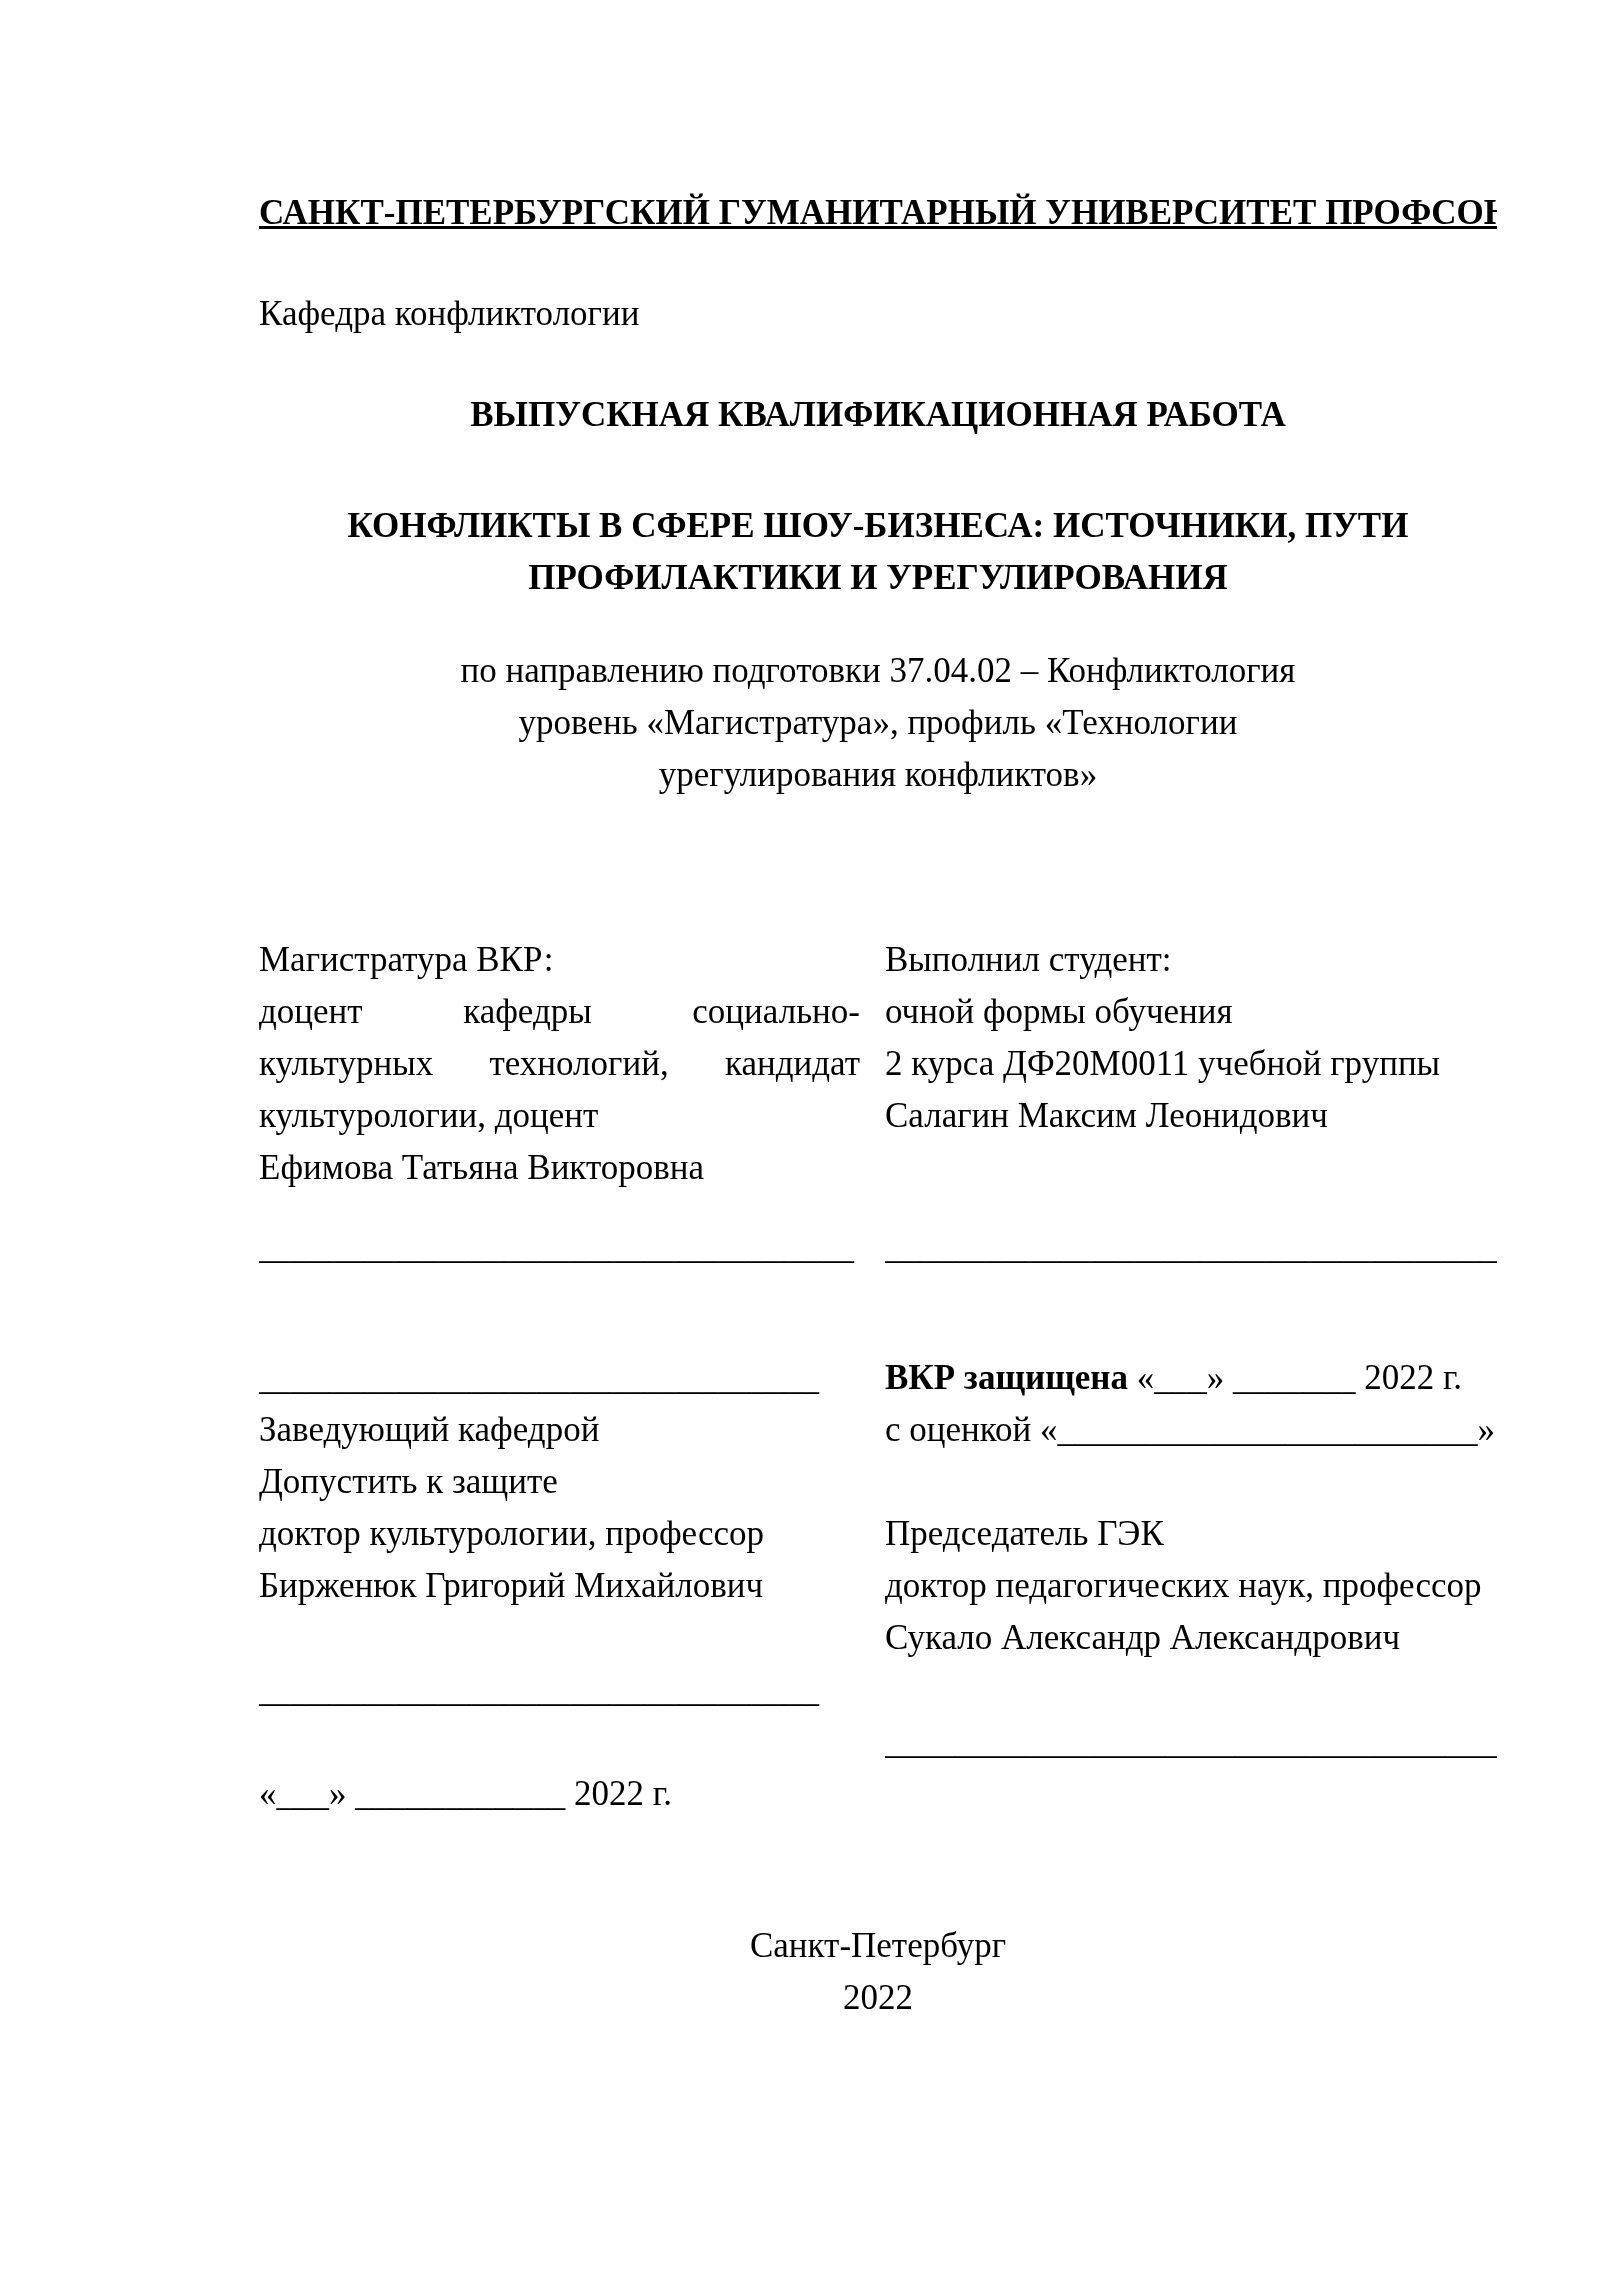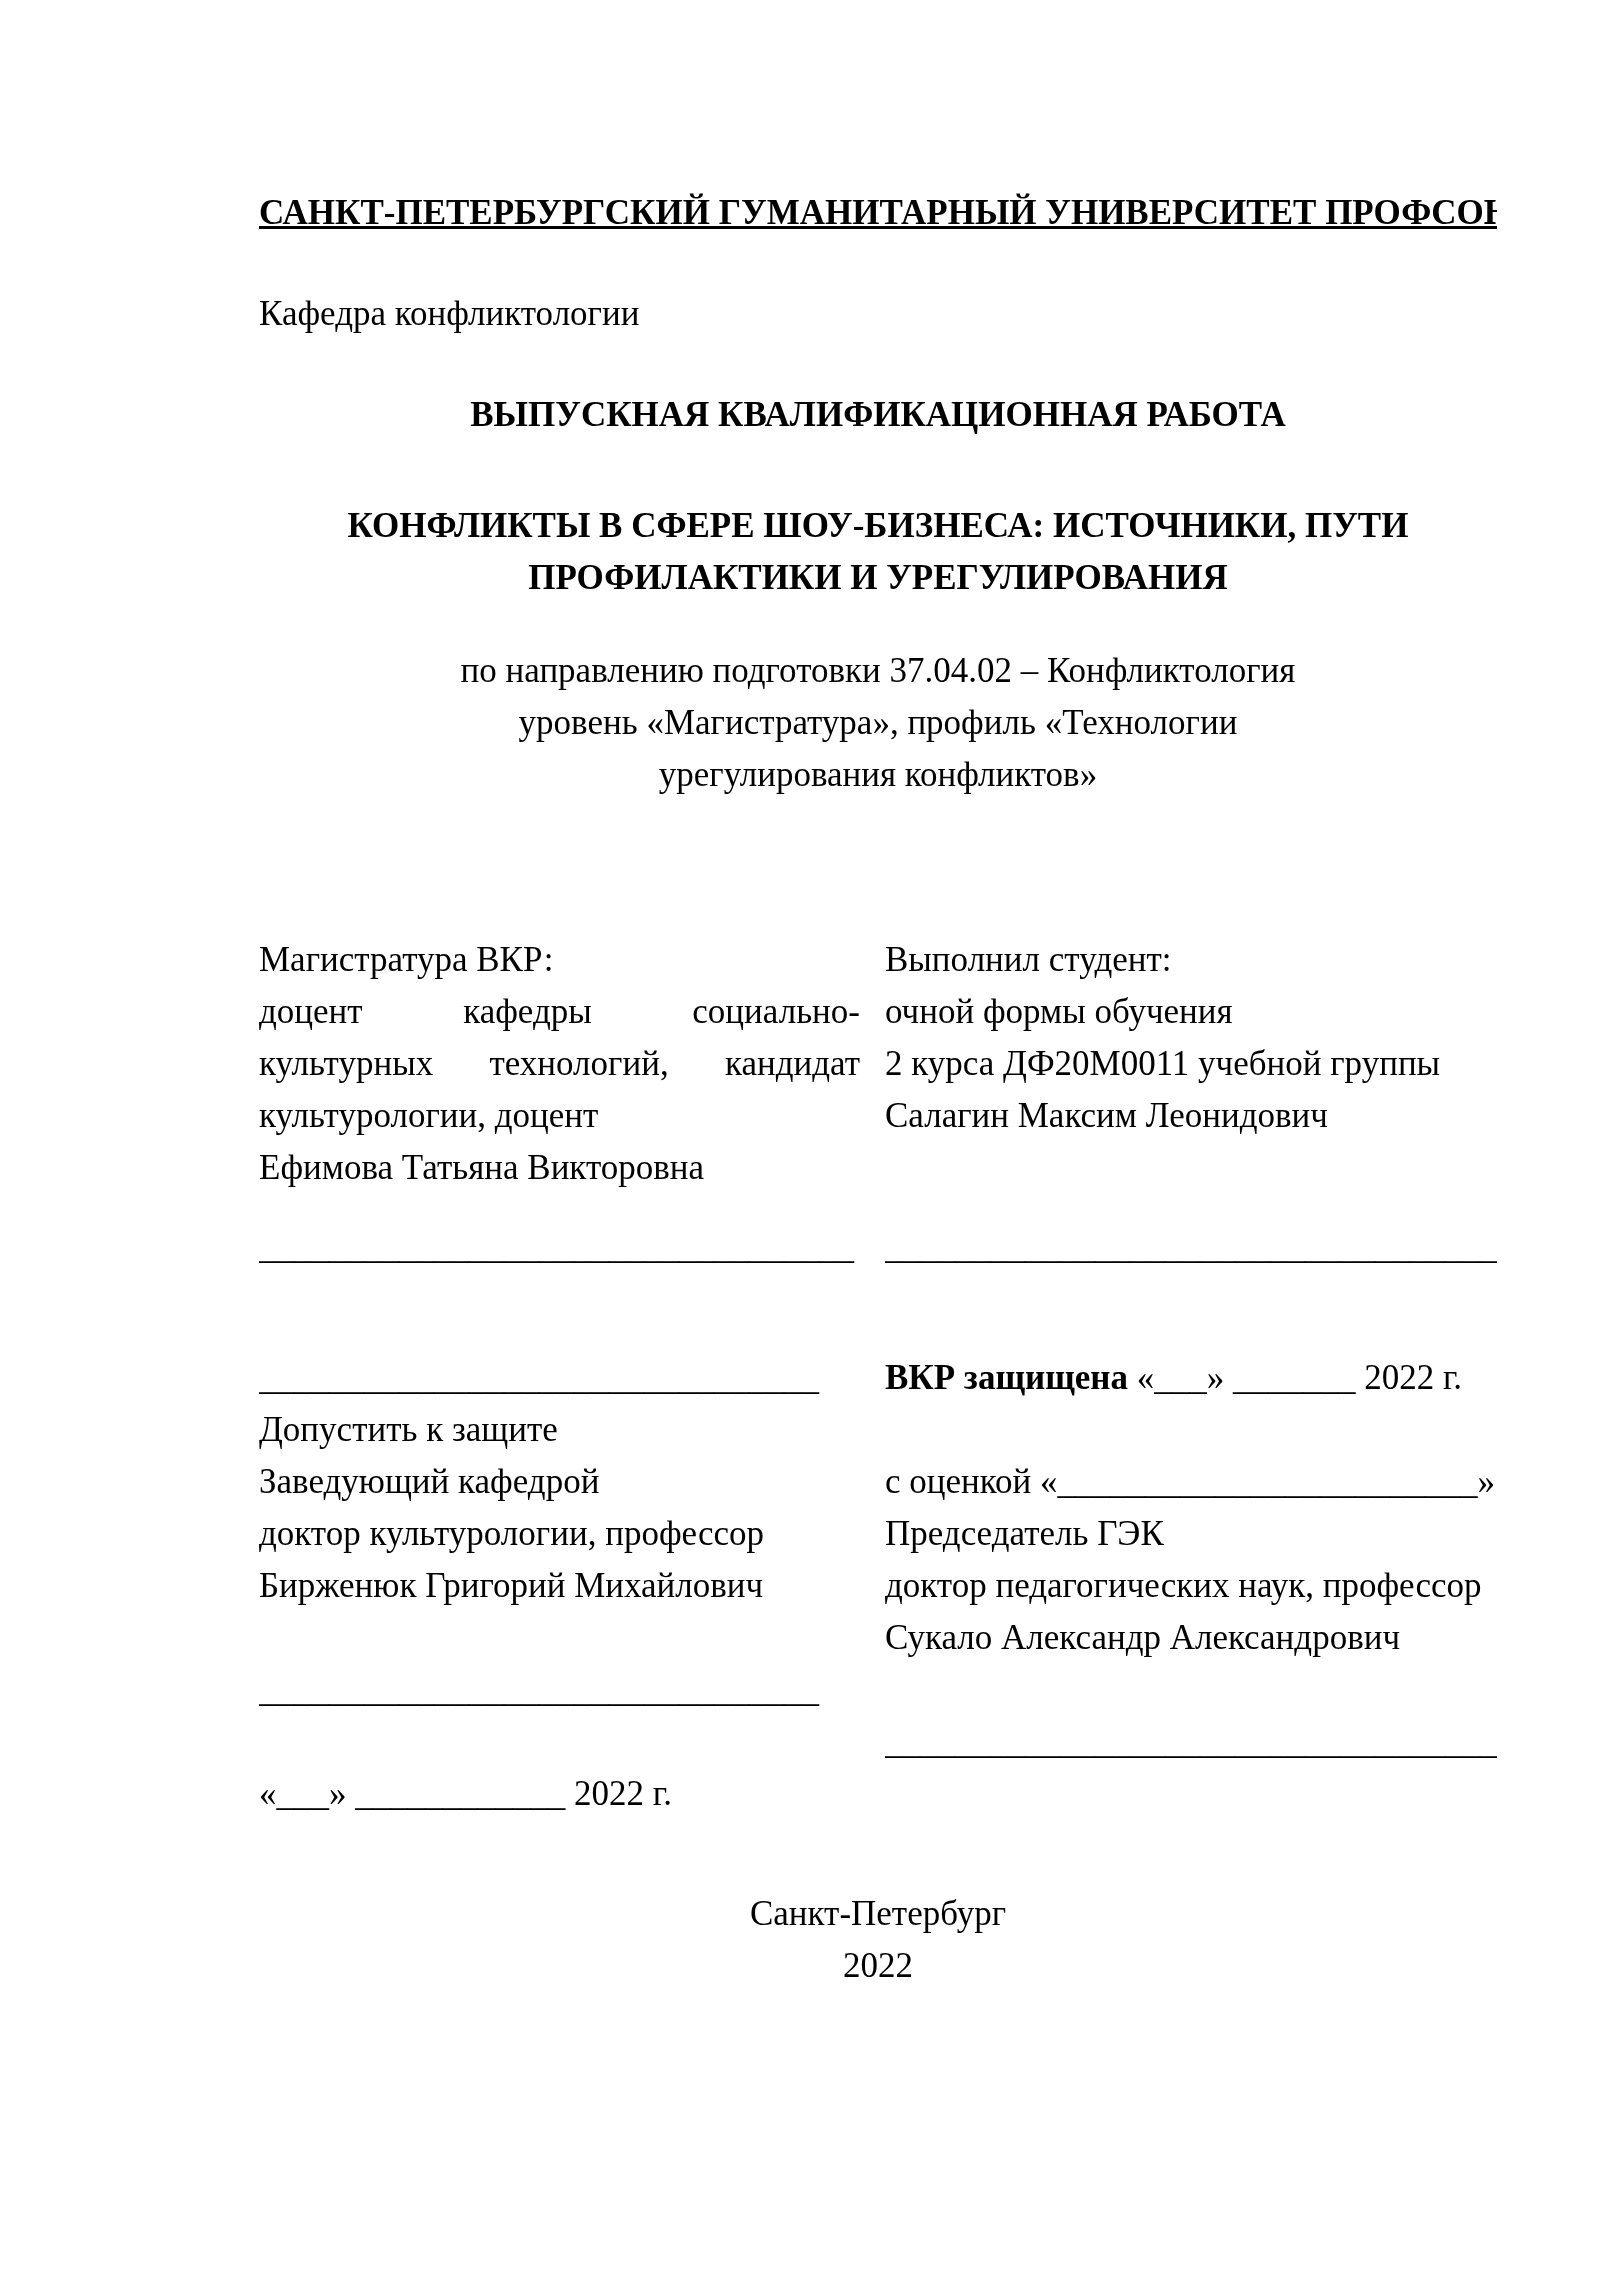--- a/index.html
+++ b/index.html
@@ -49,21 +49,21 @@
     text-align-last: justify;
   }
 
   .mt-dept   { margin-top: 49px; }
   .mt-work   { margin-top: 49px; }
   .mt-title  { margin-top: 59px; }
   .mt-program{ margin-top: 41px; }
   .mt-block1 { margin-top: 133px; }
   .mt-sig    { margin-top: 27px; align-items: flex-end; }
   .mt-block2 { margin-top: 79px; }
-  .mt-footer { margin-top: 68px; font-family: Liberation Serif, serif; }
+  .mt-footer { margin-top: 100px; font-family: Liberation Serif, serif; }
 </style>
 </head>
 <body>
 
 <div class="page">
   <div class="content">
 
     <div class="line center bold underline">САНКТ-ПЕТЕРБУРГСКИЙ ГУМАНИТАРНЫЙ УНИВЕРСИТЕТ ПРОФСОЮЗОВ</div>
     <div class="line right mt-dept">Кафедра конфликтологии</div>
 
@@ -106,26 +106,26 @@
         <div class="cell-r">___________________________________</div>
       </div>
     </div>
 
     <div class="mt-block2">
       <div class="row">
         <div class="cell-l">________________________________</div>
         <div class="cell-r"><span class="bold">ВКР защищена</span><span> «___» _______ 2022 г.</span></div>
       </div>
       <div class="row">
+        <div class="cell-l">Заведующий кафедрой</div>
+        <div class="cell-r">с оценкой «________________________»</div>
+      </div>
+      <div class="row">
         <div class="cell-l">Допустить к защите</div>
         <div class="cell-r"></div>
-      </div>
-      <div class="row">
-        <div class="cell-l">Заведующий кафедрой</div>
-        <div class="cell-r">с оценкой «________________________»</div>
       </div>
       <div class="row">
         <div class="cell-l">доктор культурологии, профессор</div>
         <div class="cell-r">Председатель ГЭК</div>
       </div>
       <div class="row">
         <div class="cell-l">Бирженюк Григорий Михайлович</div>
         <div class="cell-r">доктор педагогических наук, профессор</div>
       </div>
       <div class="row">

